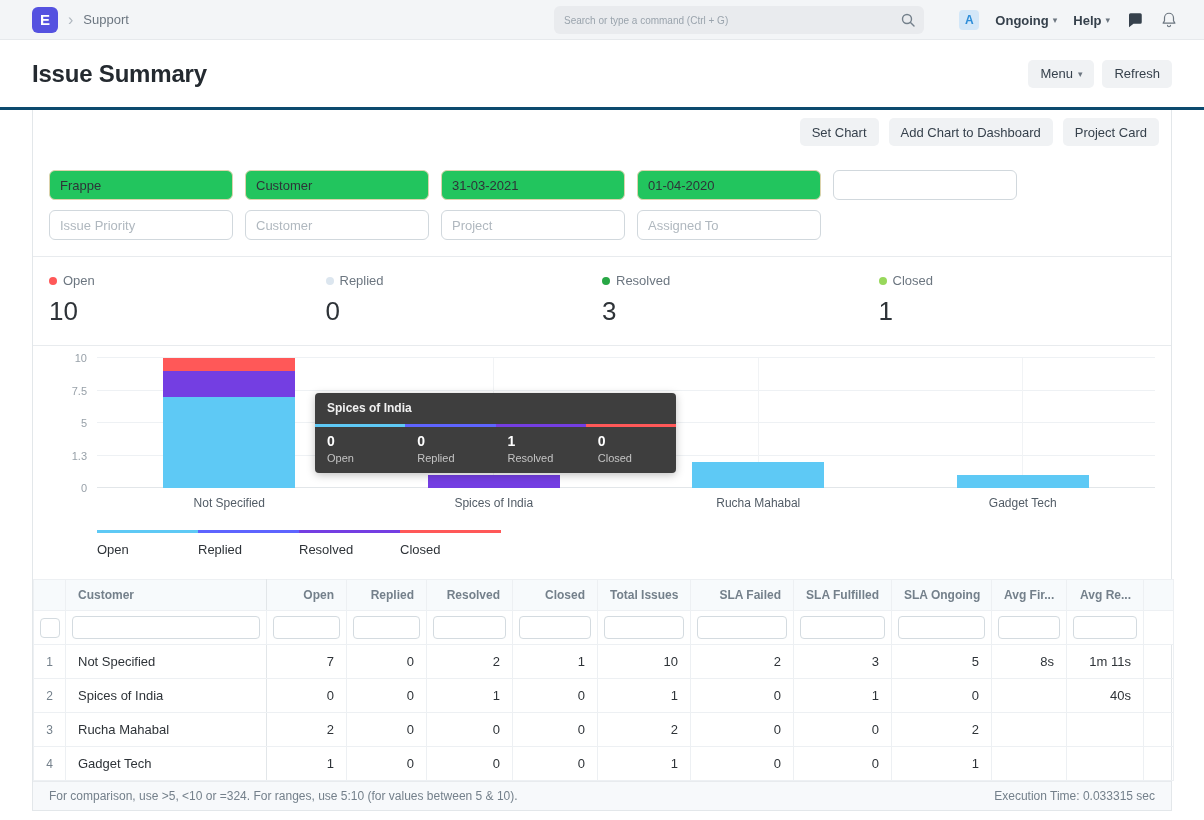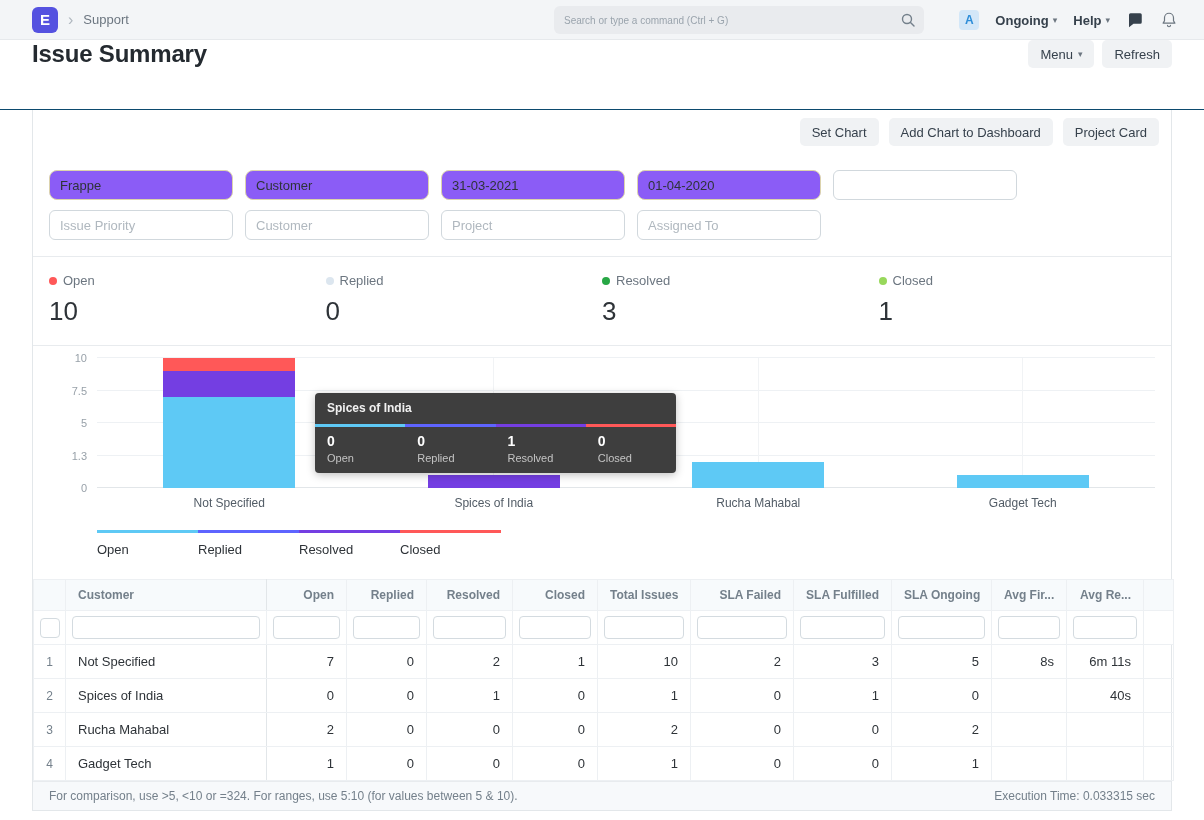--- a/index.html
+++ b/index.html
@@ -24,37 +24,37 @@
   .search-input::placeholder { color:#9aa4ad; }
   .nav-search svg { margin-right:8px; }
   .nav-right { position:absolute; right:26px; top:0; height:40px; display:flex; align-items:center; gap:16px; }
   .shortcut-badge { width:20px; height:20px; border-radius:4px; background:#d3e7f8; color:#2d8dd8;
                     font-size:12px; font-weight:bold; display:flex; align-items:center; justify-content:center; cursor:pointer; }
   .nav-item { font-size:13px; font-weight:600; color:#36414c; display:flex; align-items:center; gap:4px; cursor:pointer; }
   .caret { font-size:9px; color:#6c7680; }
   .nav-icon { display:flex; align-items:center; cursor:pointer; }
 
   
-  .page-head { height:70px; display:flex; align-items:flex-start; justify-content:space-between;
-               padding:0 32px; border-bottom:1px solid #0c4a6e; background:#fff; }
+  .page-head { height:70px; display:flex; align-items:center; justify-content:space-between;
+               padding:0 32px; border-bottom:3px solid #0c4a6e; background:#fff; }
   .page-title { font-size:24px; font-weight:600; color:#242a30; letter-spacing:-0.2px; }
   .head-actions { display:flex; gap:8px; }
   .btn { background:#f0f2f4; border:none; border-radius:5px; height:28px; padding:0 12px;
          font-size:13px; color:#36414c; font-family:inherit; cursor:pointer;
          display:inline-flex; align-items:center; gap:5px; }
 
   
   .card { margin:0 32px; border:1px solid #e3e7ea; border-top:none; background:#fff; }
   .actions-row { display:flex; justify-content:flex-end; gap:10px; padding:8px 12px; }
 
   .filters { padding:6px 16px 16px; border-bottom:1px solid #e8ebee; }
   .filter-row { display:flex; gap:12px; margin-top:10px; }
   .f-input { width:184px; height:30px; border:1px solid #d1d8dd; border-radius:6px;
              padding:0 10px; font-size:13px; font-family:inherit; color:#2e3338; outline:none; }
-  .f-filled { background:#8b5cf6; border-color:#dcd3ad; font-weight:500;border-radius:8px; }
+  .f-filled { background:#22c55e; border-color:#dcd3ad; font-weight:500; }
   .f-input::placeholder { color:#b0b8bf; font-weight:400; }
 
   .stats { display:grid; grid-template-columns:repeat(4,1fr); padding:16px 16px 18px; border-bottom:1px solid #e8ebee; }
   .stat-label { font-size:13px; color:#6c7680; display:flex; align-items:center; gap:6px; }
   .dot { width:8px; height:8px; border-radius:50%; flex:none; }
   .stat-value { font-size:26px; color:#2e3338; margin-top:8px; font-weight:500; }
 
   
   .chart-section { padding:12px 16px 10px; }
   .chart-grid { display:flex; }
@@ -353,21 +353,21 @@
           <td class="txt">Not Specified</td>
           <td class="num">7</td>
           <td class="num">0</td>
           <td class="num">2</td>
           <td class="num">1</td>
           <td class="num">10</td>
           <td class="num">2</td>
           <td class="num">3</td>
           <td class="num">5</td>
           <td class="num">8s</td>
-          <td class="num">6m 11s</td>
+          <td class="num">1m 11s</td>
           <td></td>
         </tr>
         <tr>
           <td class="idx">2</td>
           <td class="txt">Spices of India</td>
           <td class="num">0</td>
           <td class="num">0</td>
           <td class="num">1</td>
           <td class="num">0</td>
           <td class="num">1</td>

